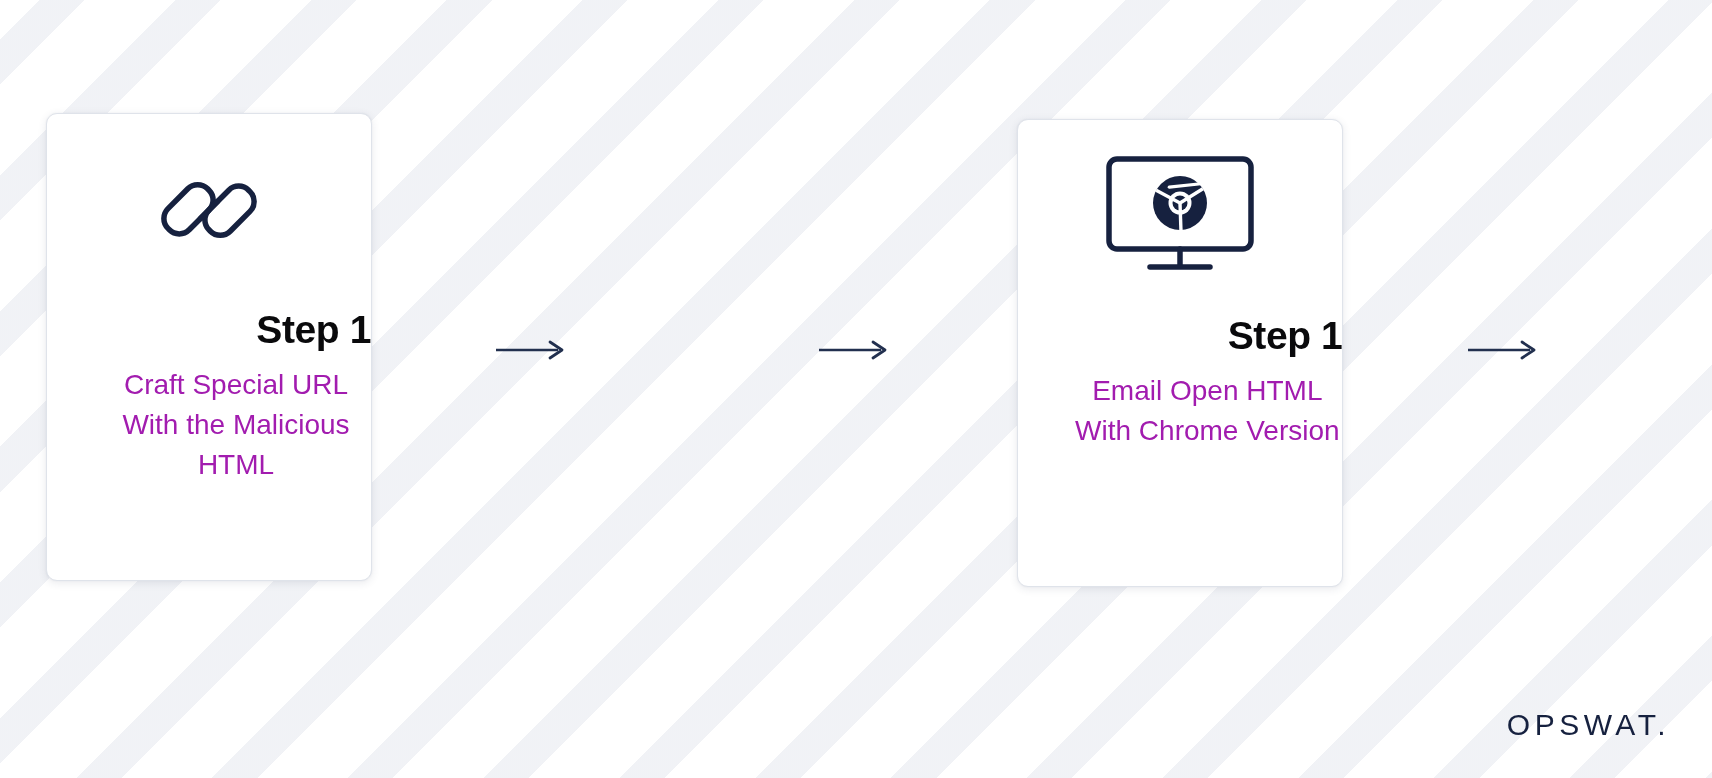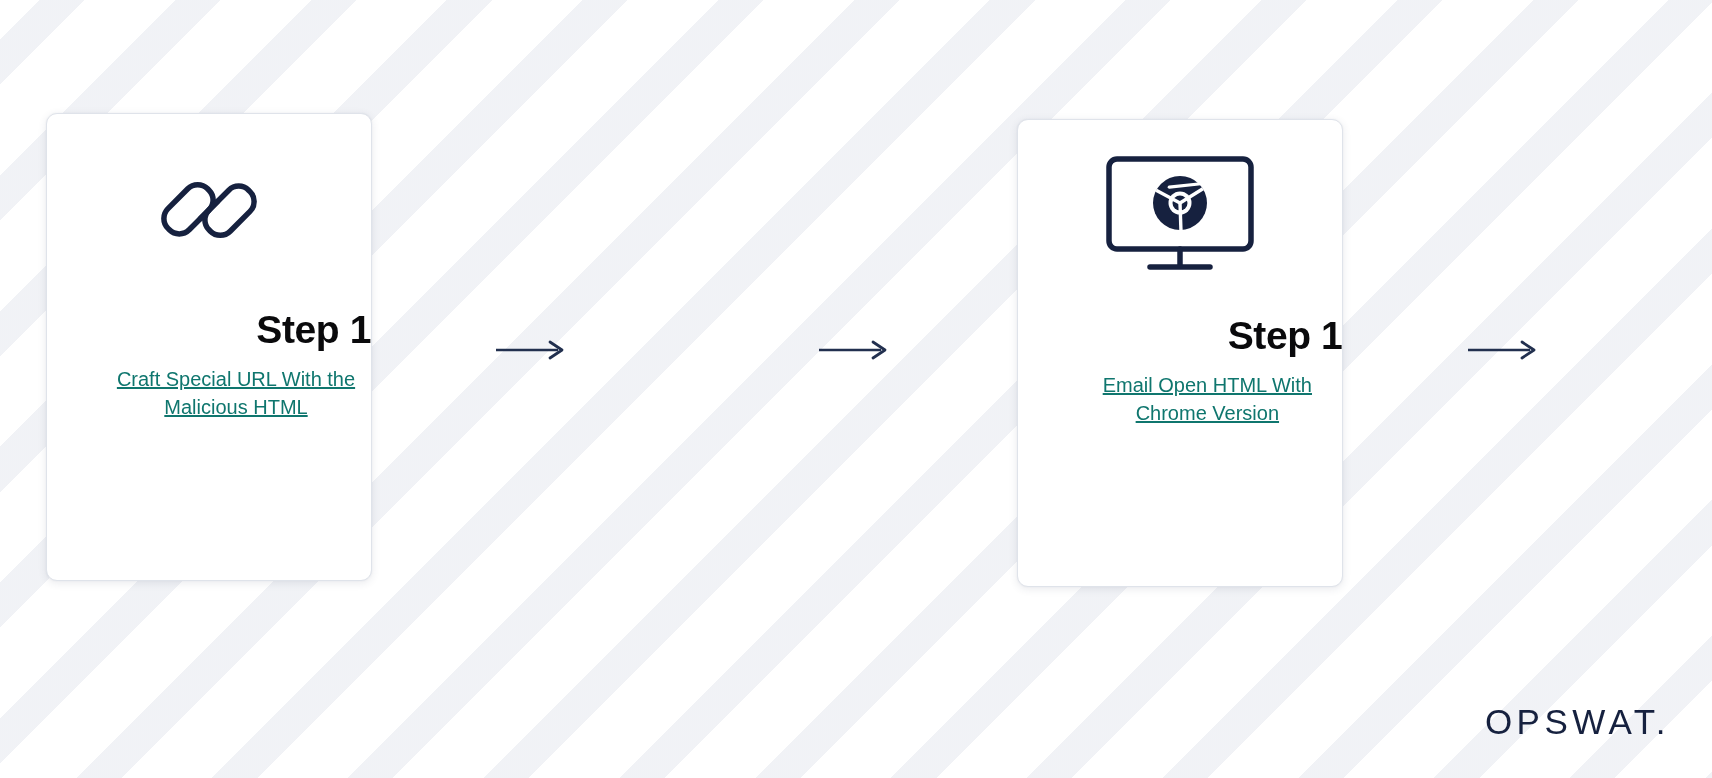--- a/index.html
+++ b/index.html
@@ -73,47 +73,46 @@
     font-size: 39px;
     font-weight: bold;
     color: #0a0a0c;
     letter-spacing: -0.4px;
     line-height: 1;
     margin: 0;
     text-align: center;
   }
 
   .step-desc {
-    font-size: 20px;
-    color: #0f766e;
+    font-size: 28px;
+    color: #a21caf;
     line-height: 1.42;
     margin: 16px 0 0 0;
     text-align: center;
     max-width: 270px;
     font-weight: 400;
-    text-decoration: underline;
   }
 
   
   .connector {
     flex: 1 1 auto;
     height: 40px;
     display: flex;
     align-items: center;
     justify-content: center;
     min-width: 56px;
   }
   .connector svg { display: block; overflow: visible; }
 
   
   #logo {
     position: absolute;
     right: 42px;
     bottom: 36px;
-    font-size: 35px;
+    font-size: 30px;
     letter-spacing: 4.5px;
     color: #16213f;
     font-weight: 400;
     font-family: "Liberation Sans", sans-serif;
   }
 </style>
 </head>
 <body>
 
 <div id="flow">

